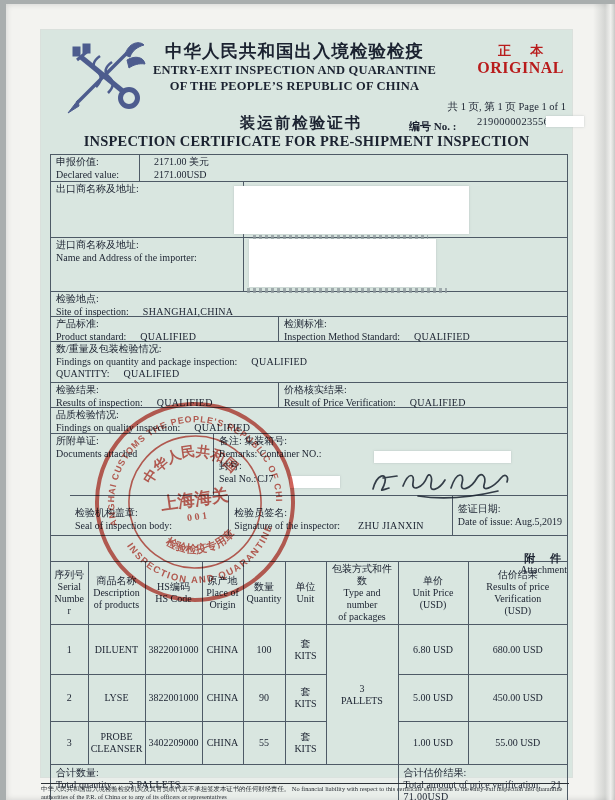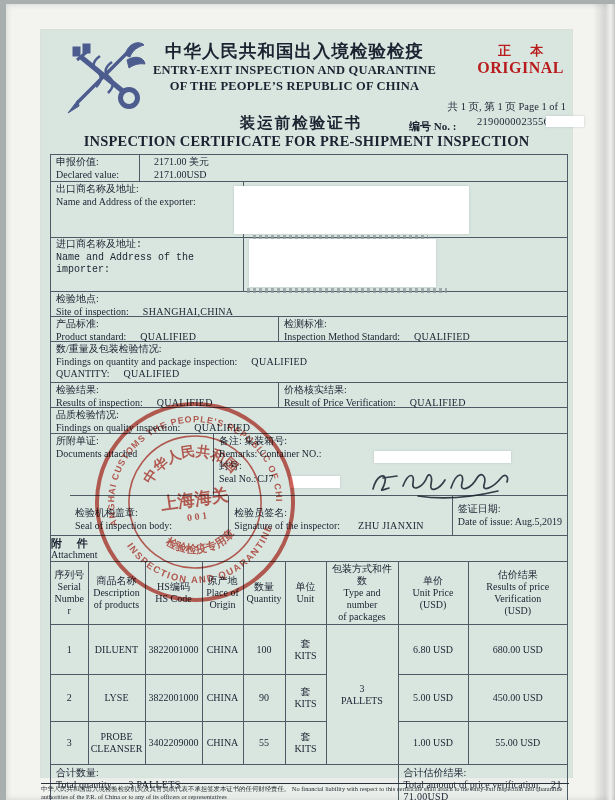--- a/index.html
+++ b/index.html
@@ -43,21 +43,21 @@
   .trow:first-child{border-top:none;}
   .tcell{box-sizing:border-box;padding:1px 5px;font-size:10px;line-height:12.5px;}
   .tcell + .tcell{border-left:1px solid #4e5a66;}
   .lab{white-space:nowrap;}
   .val{margin-left:14px;letter-spacing:.3px;}
   .h26{height:26px;} .h56{height:56px;} .h54{height:54px;} .h25{height:25px;}
   .h41{height:41px;} .h62{height:62px;} .h40{height:40px;margin-left:19px;}
   .grow{flex:1;}
   .bottomed{display:flex;flex-direction:column;justify-content:flex-end;padding-bottom:3px;}
   .centered-v{display:flex;flex-direction:column;justify-content:center;}
-  .attach-row{display:block;text-align:left;border-top:1px solid #4e5a66;height:26px;box-sizing:border-box;padding-top:1px;}
+  .attach-row{display:block;text-align:right;border-top:1px solid #4e5a66;height:26px;box-sizing:border-box;padding-top:16px;}
   .attach-cn{font-size:11px;font-weight:bold;letter-spacing:6px;line-height:12px;}
   .attach-en{font-size:10px;line-height:12px;}
   
   table.ptable{border-collapse:collapse;width:100%;table-layout:fixed;}
   table.ptable td{border:1px solid #4e5a66;font-size:10px;line-height:12px;text-align:center;vertical-align:middle;padding:1px 2px;box-sizing:border-box;word-wrap:break-word;}
   table.ptable tr td:first-child{border-left:none;}
   table.ptable tr td:last-child{border-right:none;}
   table.ptable tr:last-child td{border-bottom:none;}
   .ph{height:45px;} .pr1{height:50px;} .pr2{height:47px;} .pr3{height:43px;} .pt{height:30px;}
   .tot-cell{text-align:left !important;vertical-align:top !important;padding:2px 5px !important;font-size:10px;}
@@ -121,27 +121,26 @@
         </div>
         <div class="tcell grow" style="padding-left:14px;">
           <div>2171.00 美元</div>
           <div>2171.00USD</div>
         </div>
       </div>
 
       <div class="trow h56">
         <div class="tcell" style="width:192px;">
           <div class="lab">出口商名称及地址:</div>
-          <div>Name and Address of the exporter:</div>
         </div>
         <div class="tcell grow"></div>
       </div>
 
       <div class="trow h54">
-        <div class="tcell" style="width:192px;font-family:Liberation Mono, monospace;">
+        <div class="tcell" style="width:192px;">
           <div class="lab">进口商名称及地址:</div>
           <div>Name and Address of the importer:</div>
         </div>
         <div class="tcell grow"></div>
       </div>
 
       <div class="trow h25">
         <div class="tcell grow">
           <div class="lab">检验地点:</div>
           <div><span class="lab">Site of inspection:</span><span class="val">SHANGHAI,CHINA</span></div>

